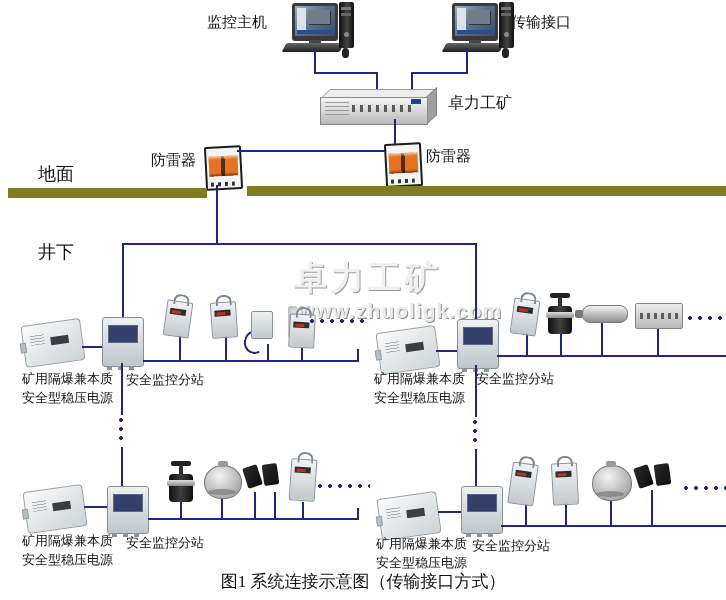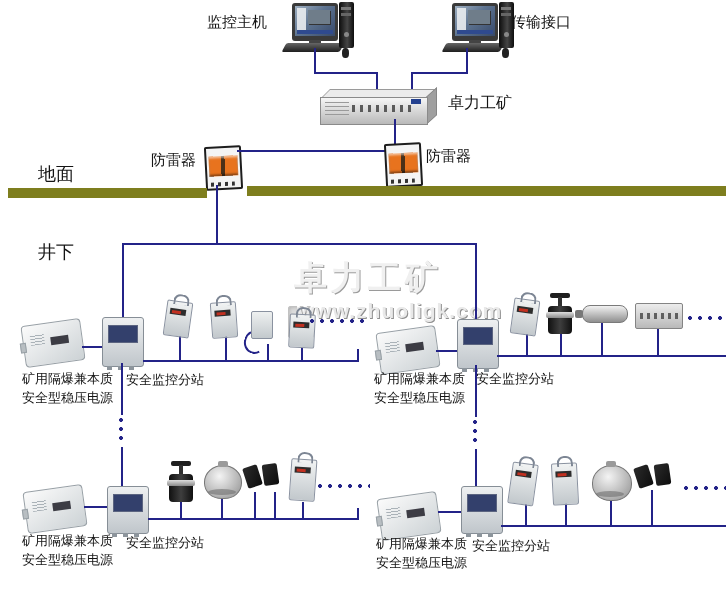--- a/index.html
+++ b/index.html
@@ -322,13 +322,14 @@
       <div class="cap"></div>
       <div class="rim"></div>
     </div>
   <div class="blackbox" style="left:636px;top:466px;transform:rotate(-18deg);"></div>
   <div class="blackbox" style="left:655px;top:464px;transform:rotate(-8deg);"></div>
   <div class="hdots" style="left:684px;top:486px;width:44px;"></div>
   <div class="lbl" style="left:376px;top:535px;">矿用隔爆兼本质</div>
   <div class="lbl" style="left:376px;top:554px;">安全型稳压电源</div>
   <div class="lbl" style="left:472px;top:537px;">安全监控分站</div>
 
+  <div class="caption">图1 系统连接示意图（传输接口方式）</div>
 </div>
 
 </body></html>

